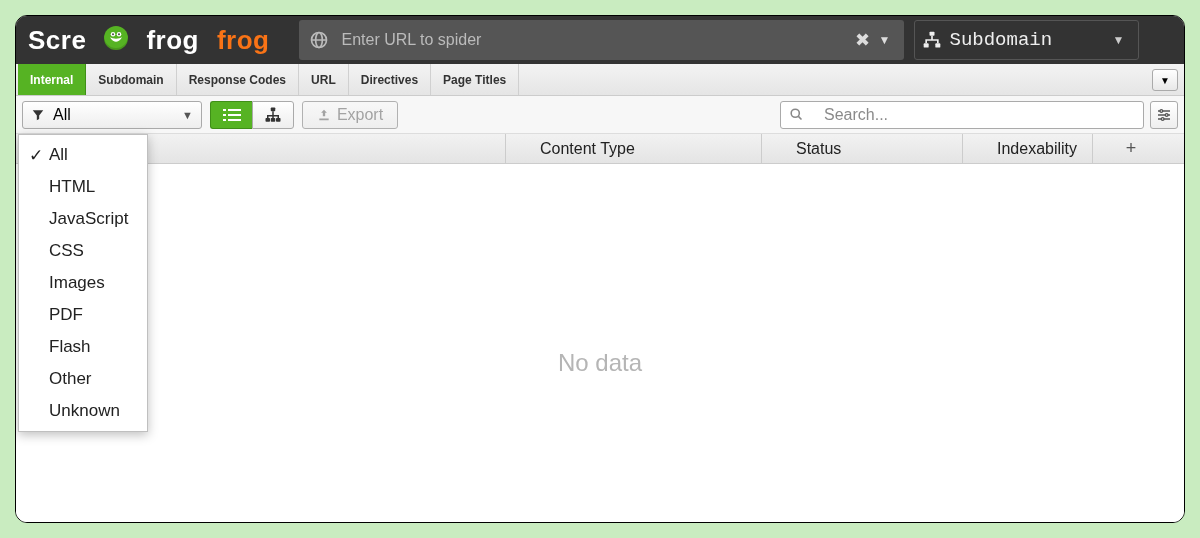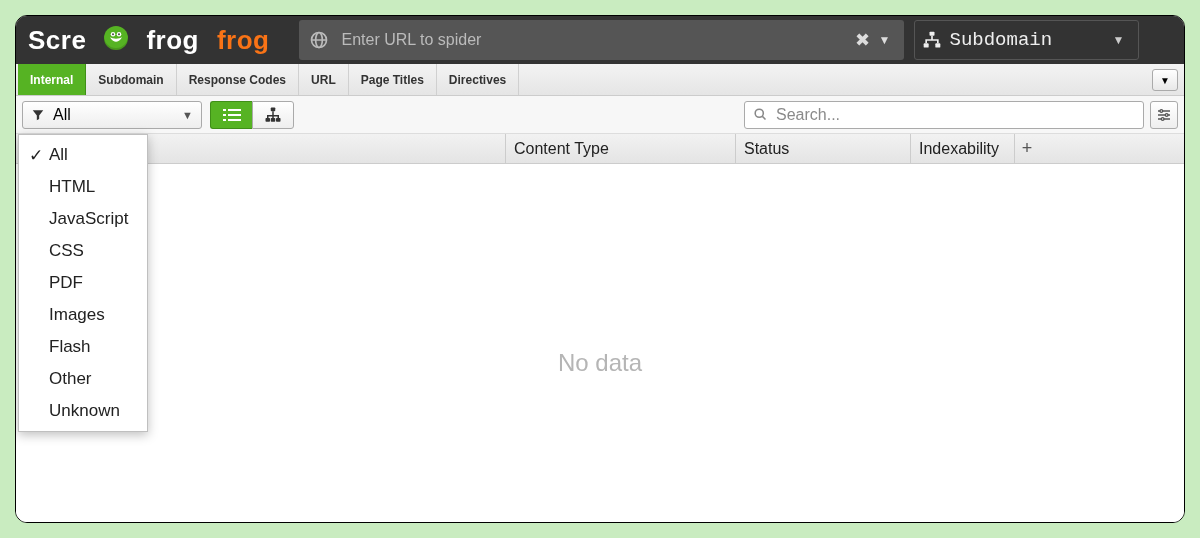--- a/index.html
+++ b/index.html
@@ -63,31 +63,31 @@
   .btn-group { display:flex; }
   .btn-group .btn:first-child { border-right:0; border-radius:3px 0 0 3px; }
   .btn-group .btn:last-child { border-radius:0 3px 3px 0; }
   .btn.list { width:42px; background:#56b323; border-color:#3f8f17; }
   .btn.list svg rect { fill:#fff; }
   .btn.tree { width:42px; }
   .btn.export { width:96px; gap:6px; background:linear-gradient(#f8f8f8,#eee);
                 color:#9a9a9a; cursor:default; }
   .btn.export.disabled { opacity:0.9; }
   .searchwrap { margin-left:auto; display:flex; align-items:center; gap:6px; }
-  .searchbox { width:400px; height:28px; border:1px solid #aaa; border-radius:3px;
-               background:#fff; display:flex; align-items:center; padding:0 8px; gap:6px; }
+  .searchbox { width:364px; height:28px; border:1px solid #aaa; border-radius:3px;
+               background:#fff; display:flex; align-items:center; padding:0 8px; gap:18px; }
   .searchbox input { flex:1; border:0; outline:0; font-size:16px; color:#555; }
   .searchbox input::placeholder { color:#8a8a8a; }
   .opts-btn { width:28px; height:28px; border:1px solid #aaa; border-radius:3px;
               background:linear-gradient(#fff,#eee); display:flex;
               align-items:center; justify-content:center; cursor:pointer; }
 
   
   .thead { height:30px; background:linear-gradient(#f2f2f2,#e4e4e4);
-           border-bottom:1px solid #ccc; display:flex; font-size:16px; color:#222; }
+           border-bottom:1px solid #ccc; display:flex; font-size:16px; color:#222;gap:26px; }
   .th { border-right:1px solid #ccc; display:flex; align-items:center; padding:0 8px; }
   .th:last-child { border-right:0; }
   .th.add { width:24px; justify-content:center; font-size:18px; color:#555; cursor:pointer; }
   .body-area { position:relative; flex:1; background:#fff; height:360px; }
   .nodata { position:absolute; left:50%; top:185px; transform:translateX(-50%);
             font-size:24px; color:#b5b5b5; }
   
   .ddmenu { position:absolute; top:118px; left:2px; width:130px; background:#fff;
             border:1px solid #bfbfbf; box-shadow:0 3px 10px rgba(0,0,0,0.25);
             padding:4px 0; z-index:20; }
@@ -156,24 +156,24 @@
     <div class="tab">
         <span>Subdomain</span>
       </div>
     <div class="tab">
         <span>Response Codes</span>
       </div>
     <div class="tab">
         <span>URL</span>
       </div>
     <div class="tab">
+        <span>Directives</span>
+      </div>
+    <div class="tab">
         <span>Page Titles</span>
-      </div>
-    <div class="tab">
-        <span>Directives</span>
       </div>
     <div class="tabs-right">
       <div class="dd-btn">
         <span>▼</span>
       </div>
     </div>
   </div>
 
   <div class="toolbar">
     <div class="filter-dd">
@@ -202,20 +202,29 @@
         <svg width="20" height="18" viewBox="0 0 24 24" fill="#333">
           <rect x="9" y="2" width="6" height="5" rx="1"></rect>
           <rect x="2" y="16" width="6" height="5" rx="1"></rect>
           <rect x="9" y="16" width="6" height="5" rx="1"></rect>
           <rect x="16" y="16" width="6" height="5" rx="1"></rect>
           <path d="M12 7v5M5 16v-3h14v3M12 13v3" stroke="#333" stroke-width="2" fill="none"></path>
         </svg>
       </div>
     </div>
 
+    <div class="btn export disabled">
+      <span>
+        <svg width="14" height="14" viewBox="0 0 24 24" fill="#9a9a9a">
+            <path d="M12 3l5 5h-3v6h-4V8H7z"></path>
+            <rect x="4" y="18" width="16" height="3"></rect>
+          </svg>
+      </span>
+      <span style="font-size:16px;">Export</span>
+    </div>
 
     <div class="searchwrap">
       <div class="searchbox">
         <span>
           <svg width="15" height="15" viewBox="0 0 24 24" fill="none" stroke="#888" stroke-width="2.5">
               <circle cx="10" cy="10" r="6.5"></circle>
               <path d="M20 20l-5-5"></path>
             </svg>
         </span>
         <input placeholder="Search..." style="">
@@ -267,28 +276,28 @@
     <div class="item">
         <span class="chk"></span>
         <span>JavaScript</span>
       </div>
     <div class="item">
         <span class="chk"></span>
         <span>CSS</span>
       </div>
     <div class="item">
         <span class="chk"></span>
+        <span>Images</span>
+      </div>
+    <div class="item">
+        <span class="chk"></span>
         <span>PDF</span>
       </div>
     <div class="item">
         <span class="chk"></span>
-        <span>Images</span>
-      </div>
-    <div class="item">
-        <span class="chk"></span>
         <span>Flash</span>
       </div>
     <div class="item">
         <span class="chk"></span>
         <span>Other</span>
       </div>
     <div class="item">
         <span class="chk"></span>
         <span>Unknown</span>
       </div>

